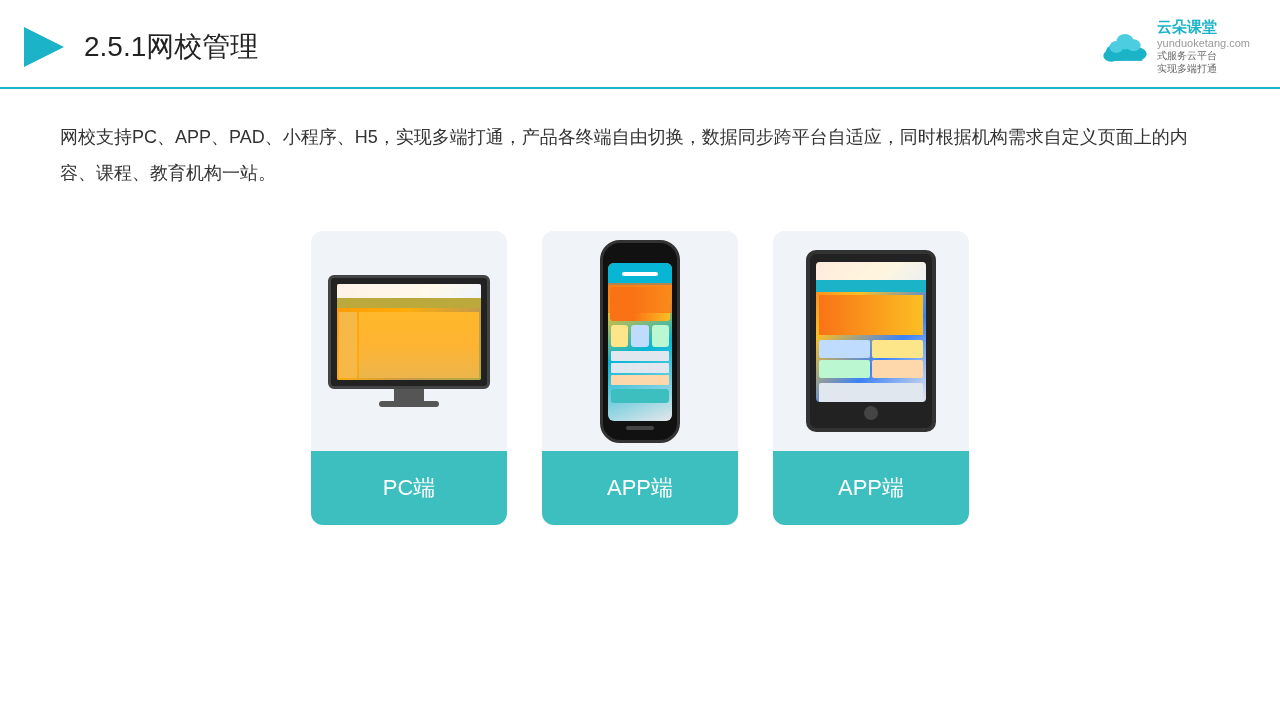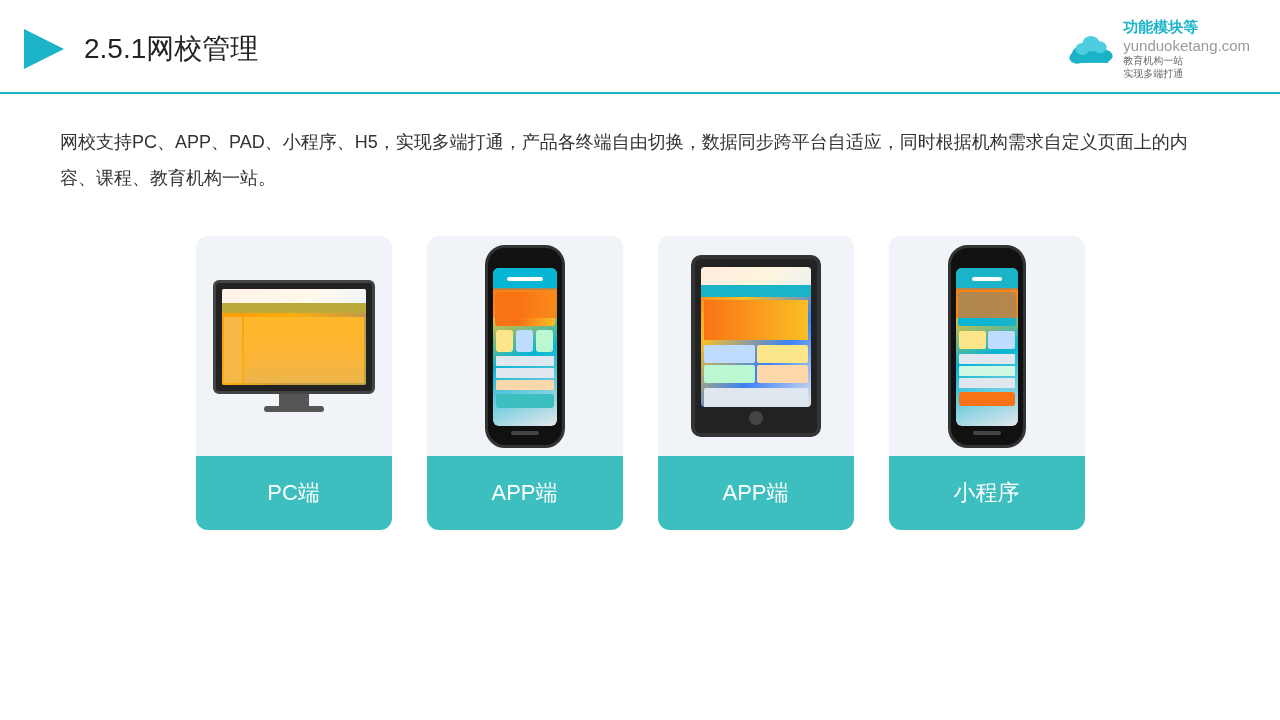--- a/index.html
+++ b/index.html
@@ -43,21 +43,21 @@
       width: 52px;
       height: 36px;
     }
     .logo-name {
       font-size: 15px;
       color: #1ab3c8;
       font-weight: bold;
       display: block;
     }
     .logo-url {
-      font-size: 15px;
+      font-size: 11px;
       color: #999;
       display: block;
     }
     .logo-desc {
       font-size: 10px;
       color: #666;
       display: block;
       line-height: 1.3;
     }
 
@@ -357,24 +357,24 @@
       <ellipse cx="36" cy="22" rx="12" ry="10" fill="#1ab3c8"></ellipse>
       <ellipse cx="46" cy="28" rx="9" ry="7" fill="#1ab3c8"></ellipse>
       <ellipse cx="14" cy="30" rx="9" ry="7" fill="#1ab3c8"></ellipse>
       <rect x="12" y="26" width="38" height="10" fill="#1ab3c8"></rect>
 
       <ellipse cx="30" cy="14" rx="10" ry="9" fill="#4dcde0"></ellipse>
       <ellipse cx="20" cy="20" rx="8" ry="7" fill="#4dcde0"></ellipse>
       <ellipse cx="40" cy="18" rx="8" ry="7" fill="#4dcde0"></ellipse>
     </svg>
     <div>
-      <span class="logo-name">功能模块等</span>
+      <span class="logo-name">云朵课堂</span>
       <span class="logo-url">yunduoketang.com</span>
       <span class="logo-desc">
-        <span>教育机构一站</span><br>
+        <span>式服务云平台</span><br>
         <span>实现多端打通</span>
       </span>
     </div>
   </div>
 </header>
 
 <div class="description">网校支持PC、APP、PAD、小程序、H5，实现多端打通，产品各终端自由切换，数据同步跨平台自适应，同时根据机构需求自定义页面上的内容、课程、教育机构一站。</div>
 
 <div class="cards-container">
 
@@ -447,44 +447,15 @@
               <div style="margin:3px;height:20px;background:#e0e7ef;border-radius:2px;"></div>
             </div>
           </div>
           <div class="tablet-home"></div>
         </div>
       </div>
     </div>
     <div class="card-label">APP端</div>
   </div>
 
-  <div class="card">
-    <div class="card-image-area">
-      <div class="phone-wrapper">
-        <div class="phone-body" style="width:78px; border-radius:20px;">
-          <div class="phone-notch"></div>
-          <div class="phone-screen" style="height:158px;">
-            <div class="screen-content-phone">
-              <div class="phone-header" style="background:#1ab3c8;">
-                <div style="width:30px;height:4px;background:#fff;border-radius:2px;"></div>
-              </div>
-              <div class="phone-hero" style="background:linear-gradient(90deg,#06b6d4 30%,#1ab3c8 100%);"></div>
-              <div style="padding:3px;display:flex;gap:2px;">
-                <div style="flex:1;height:18px;background:#fde68a;border-radius:2px;"></div>
-                <div style="flex:1;height:18px;background:#bfdbfe;border-radius:2px;"></div>
-              </div>
-              <div class="phone-items">
-                <div class="phone-item"></div>
-                <div class="phone-item" style="background:#d1fae5;"></div>
-                <div class="phone-item"></div>
-              </div>
-              <div class="phone-cta" style="background:#f97316;"></div>
-            </div>
-          </div>
-          <div class="phone-home-bar"></div>
-        </div>
-      </div>
-    </div>
-    <div class="card-label">小程序</div>
-  </div>
 
 
 </div>
 
 </body></html>

